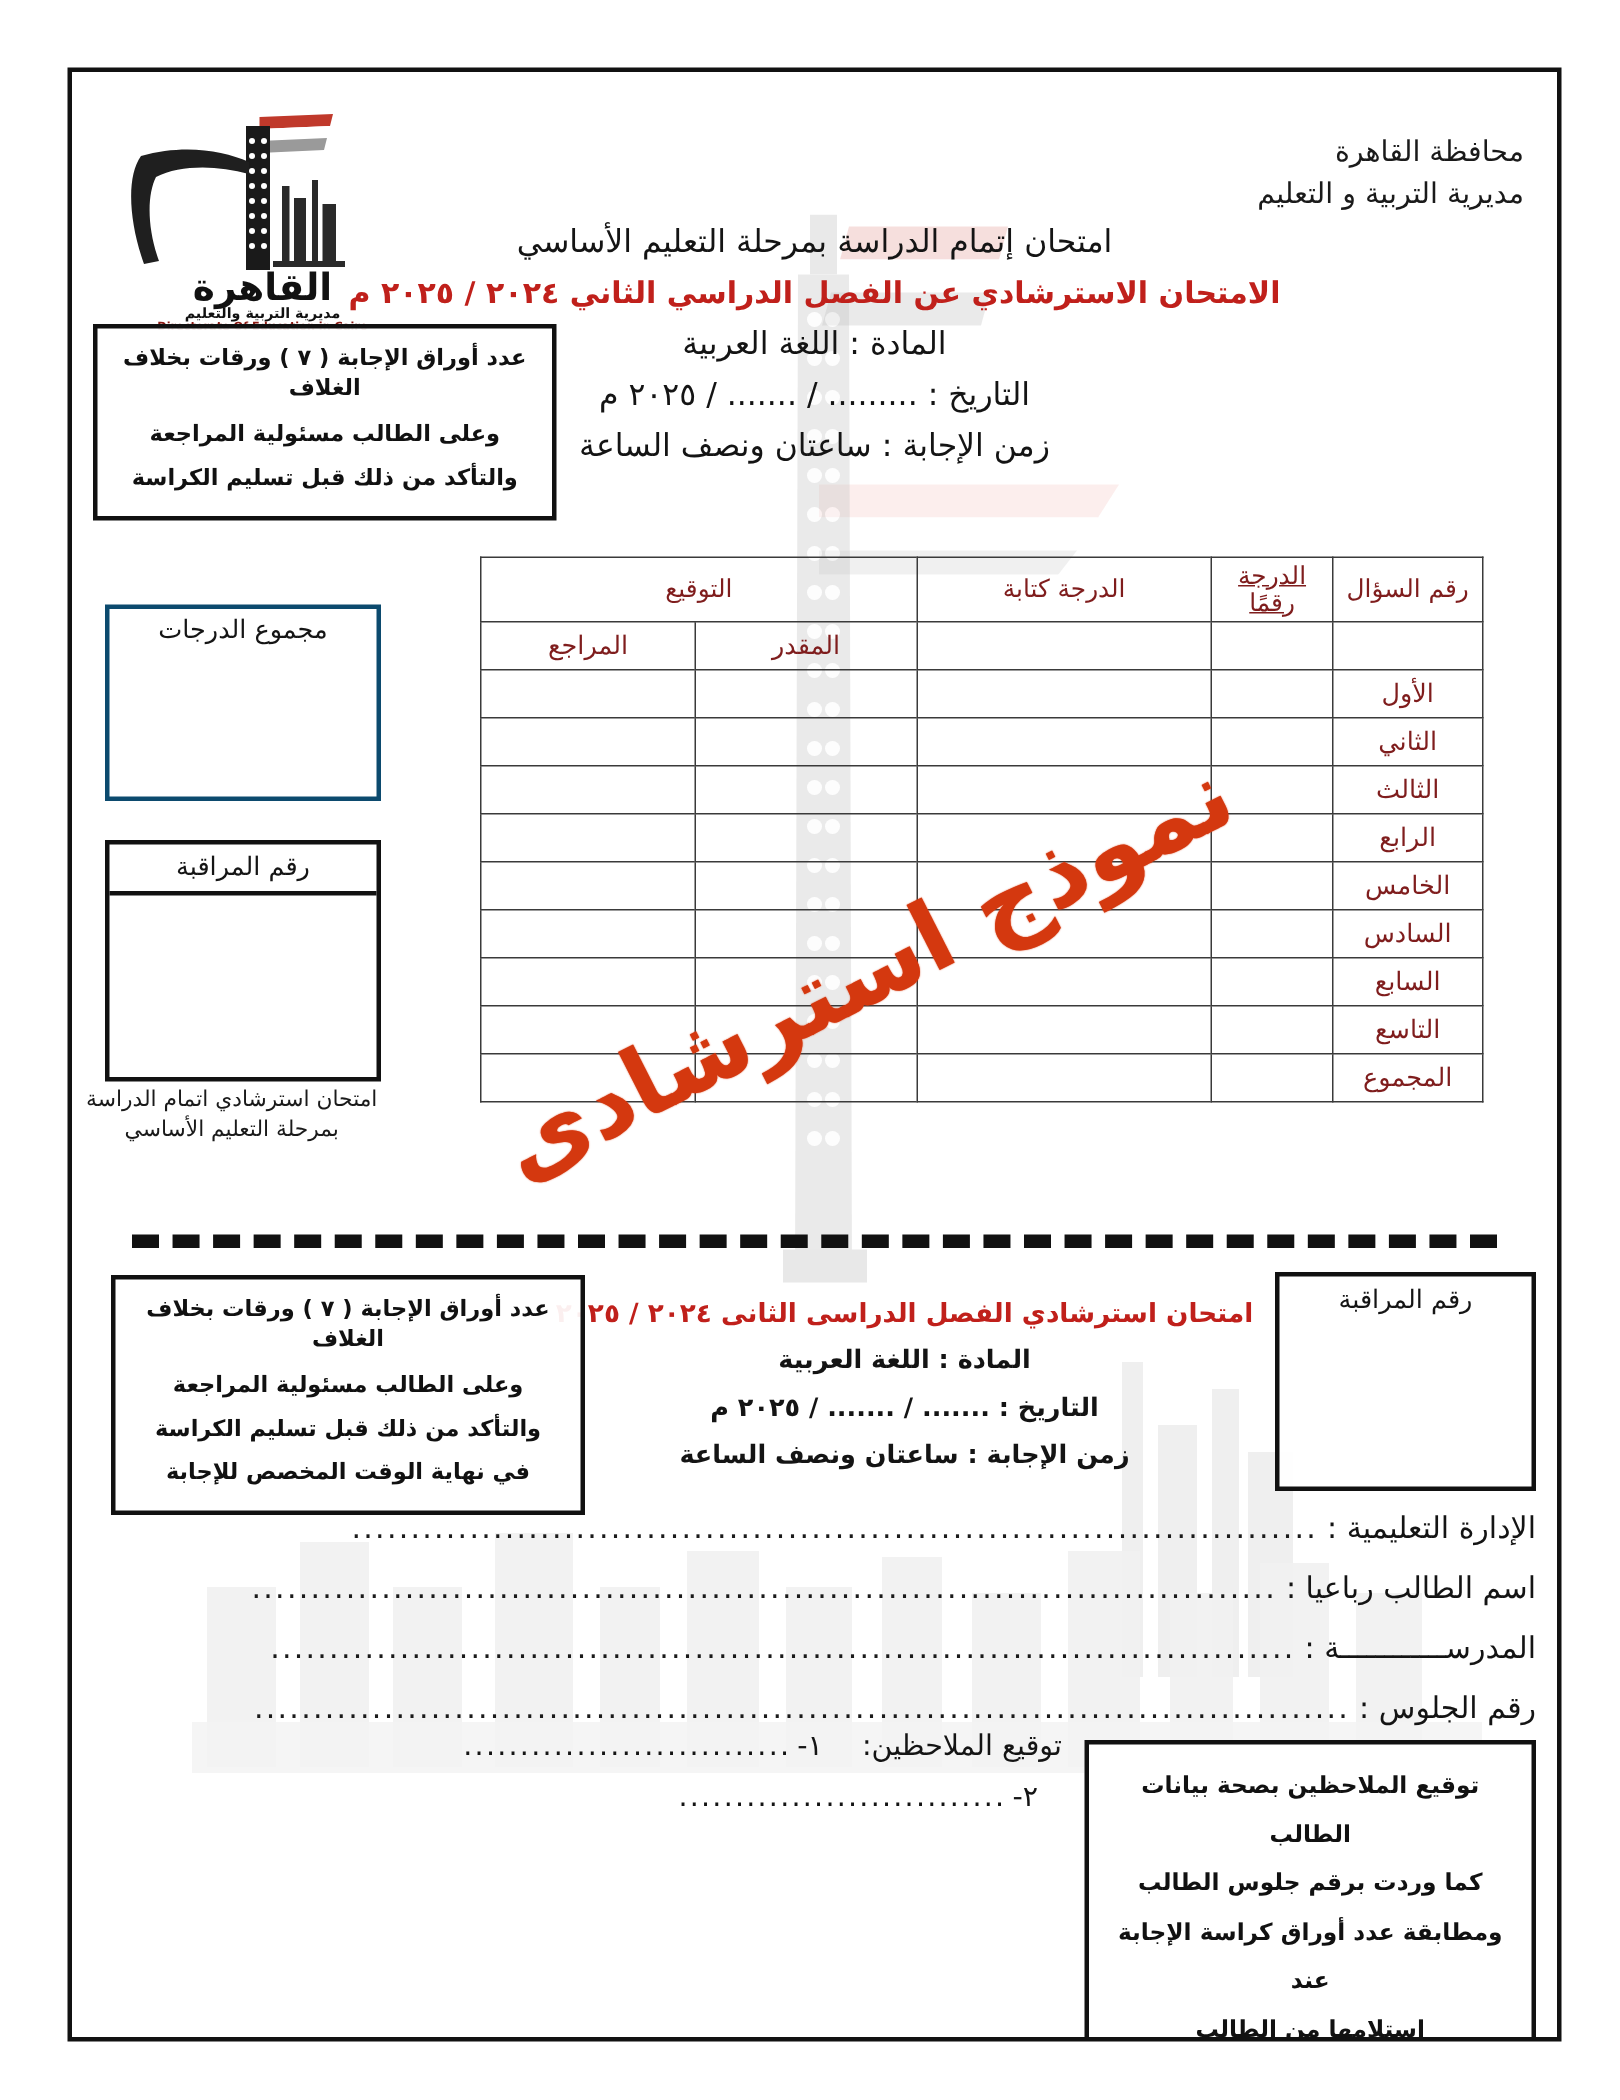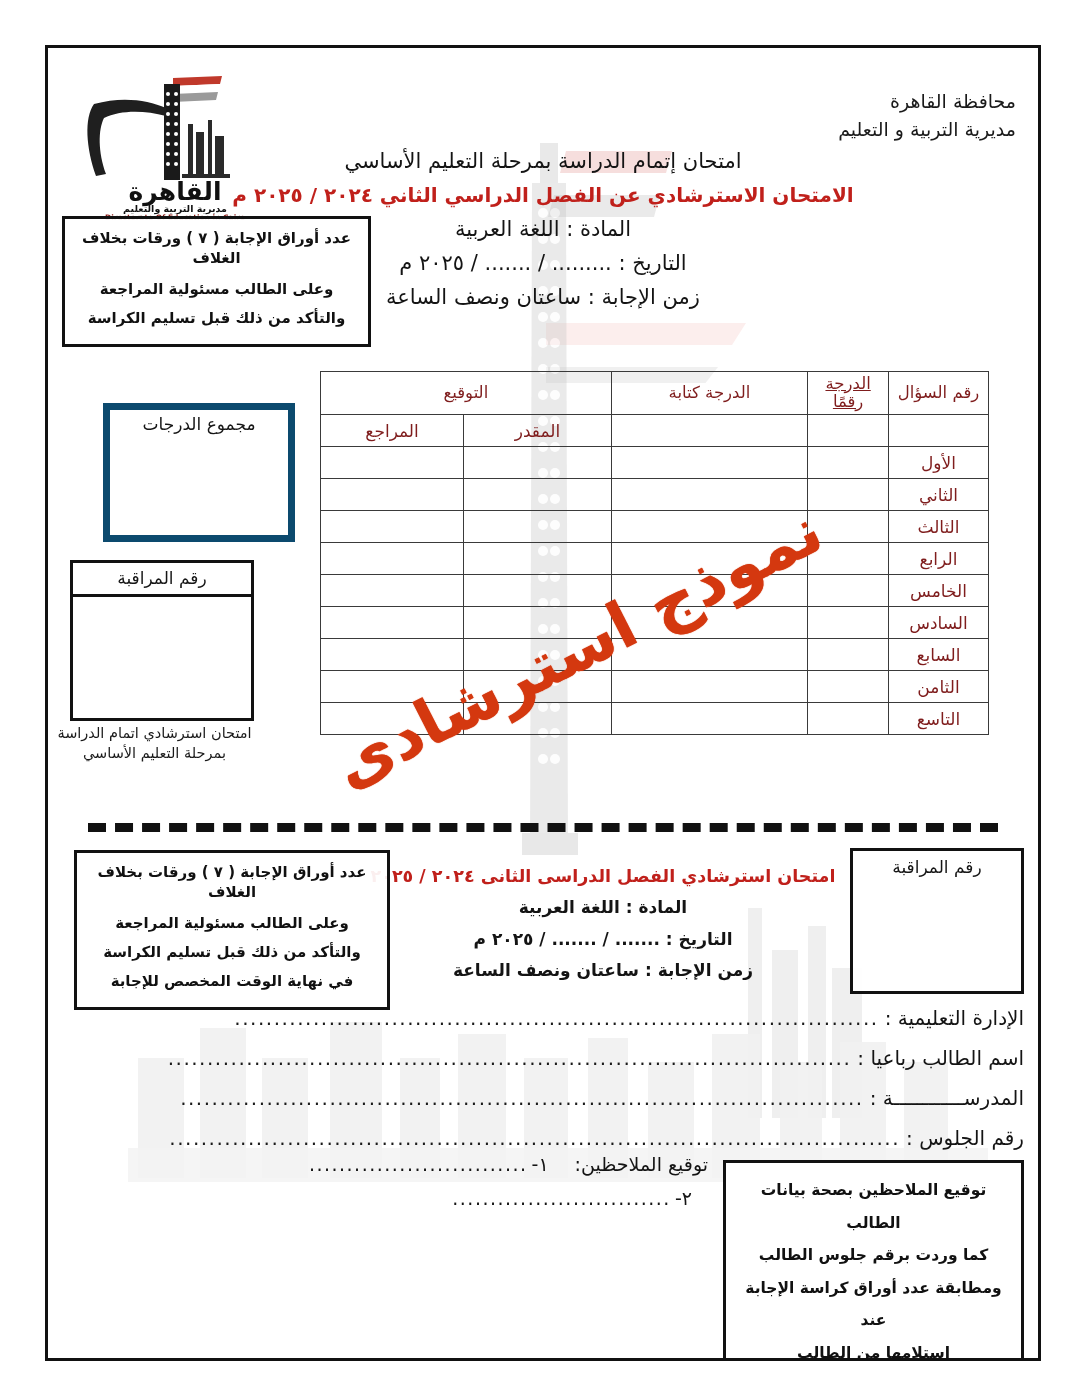--- a/index.html
+++ b/index.html
@@ -103,21 +103,21 @@
   .grades .hcell{height:42px;font-size:16.5px;line-height:1.12;}
   .c-qnum{width:95px;}
   .c-num{width:75px;text-decoration:underline;}
   .c-words{width:205px;}
   .c-sign1{width:150px;}
   .c-sign2{width:144px;}
 
   
   .box-total{
     position:absolute;left:22px;top:355px;width:178px;height:125px;
-    border:7px solid #0c4a6e;background:rgba(255,255,255,.9);z-index:5;margin-left:33px;
+    border:3px solid #0c4a6e;background:rgba(255,255,255,.9);z-index:5;
   }
   .box-total .cap{
     text-align:center;font-size:17px;padding-top:4px;color:#151515;
   }
   .box-watch{
     position:absolute;left:22px;top:512px;width:178px;height:155px;
     border:3px solid #111;background:rgba(255,255,255,.9);z-index:5;
   }
   .box-watch .cap{
     text-align:center;font-size:17px;padding:5px 0 6px;color:#151515;
@@ -420,28 +420,28 @@
             <td></td>
           </tr>
       <tr>
             <td>السابع</td>
             <td></td>
             <td></td>
             <td></td>
             <td></td>
           </tr>
       <tr>
-            <td>الثامن</td>
-            <td></td>
-            <td></td>
-            <td></td>
-            <td></td>
-          </tr>
-      <tr>
             <td>التاسع</td>
+            <td></td>
+            <td></td>
+            <td></td>
+            <td></td>
+          </tr>
+      <tr>
+            <td>المجموع</td>
             <td></td>
             <td></td>
             <td></td>
             <td></td>
           </tr>
     </tbody>
   </table>
 
   <div class="box-total">
     <div class="cap">مجموع الدرجات</div>

